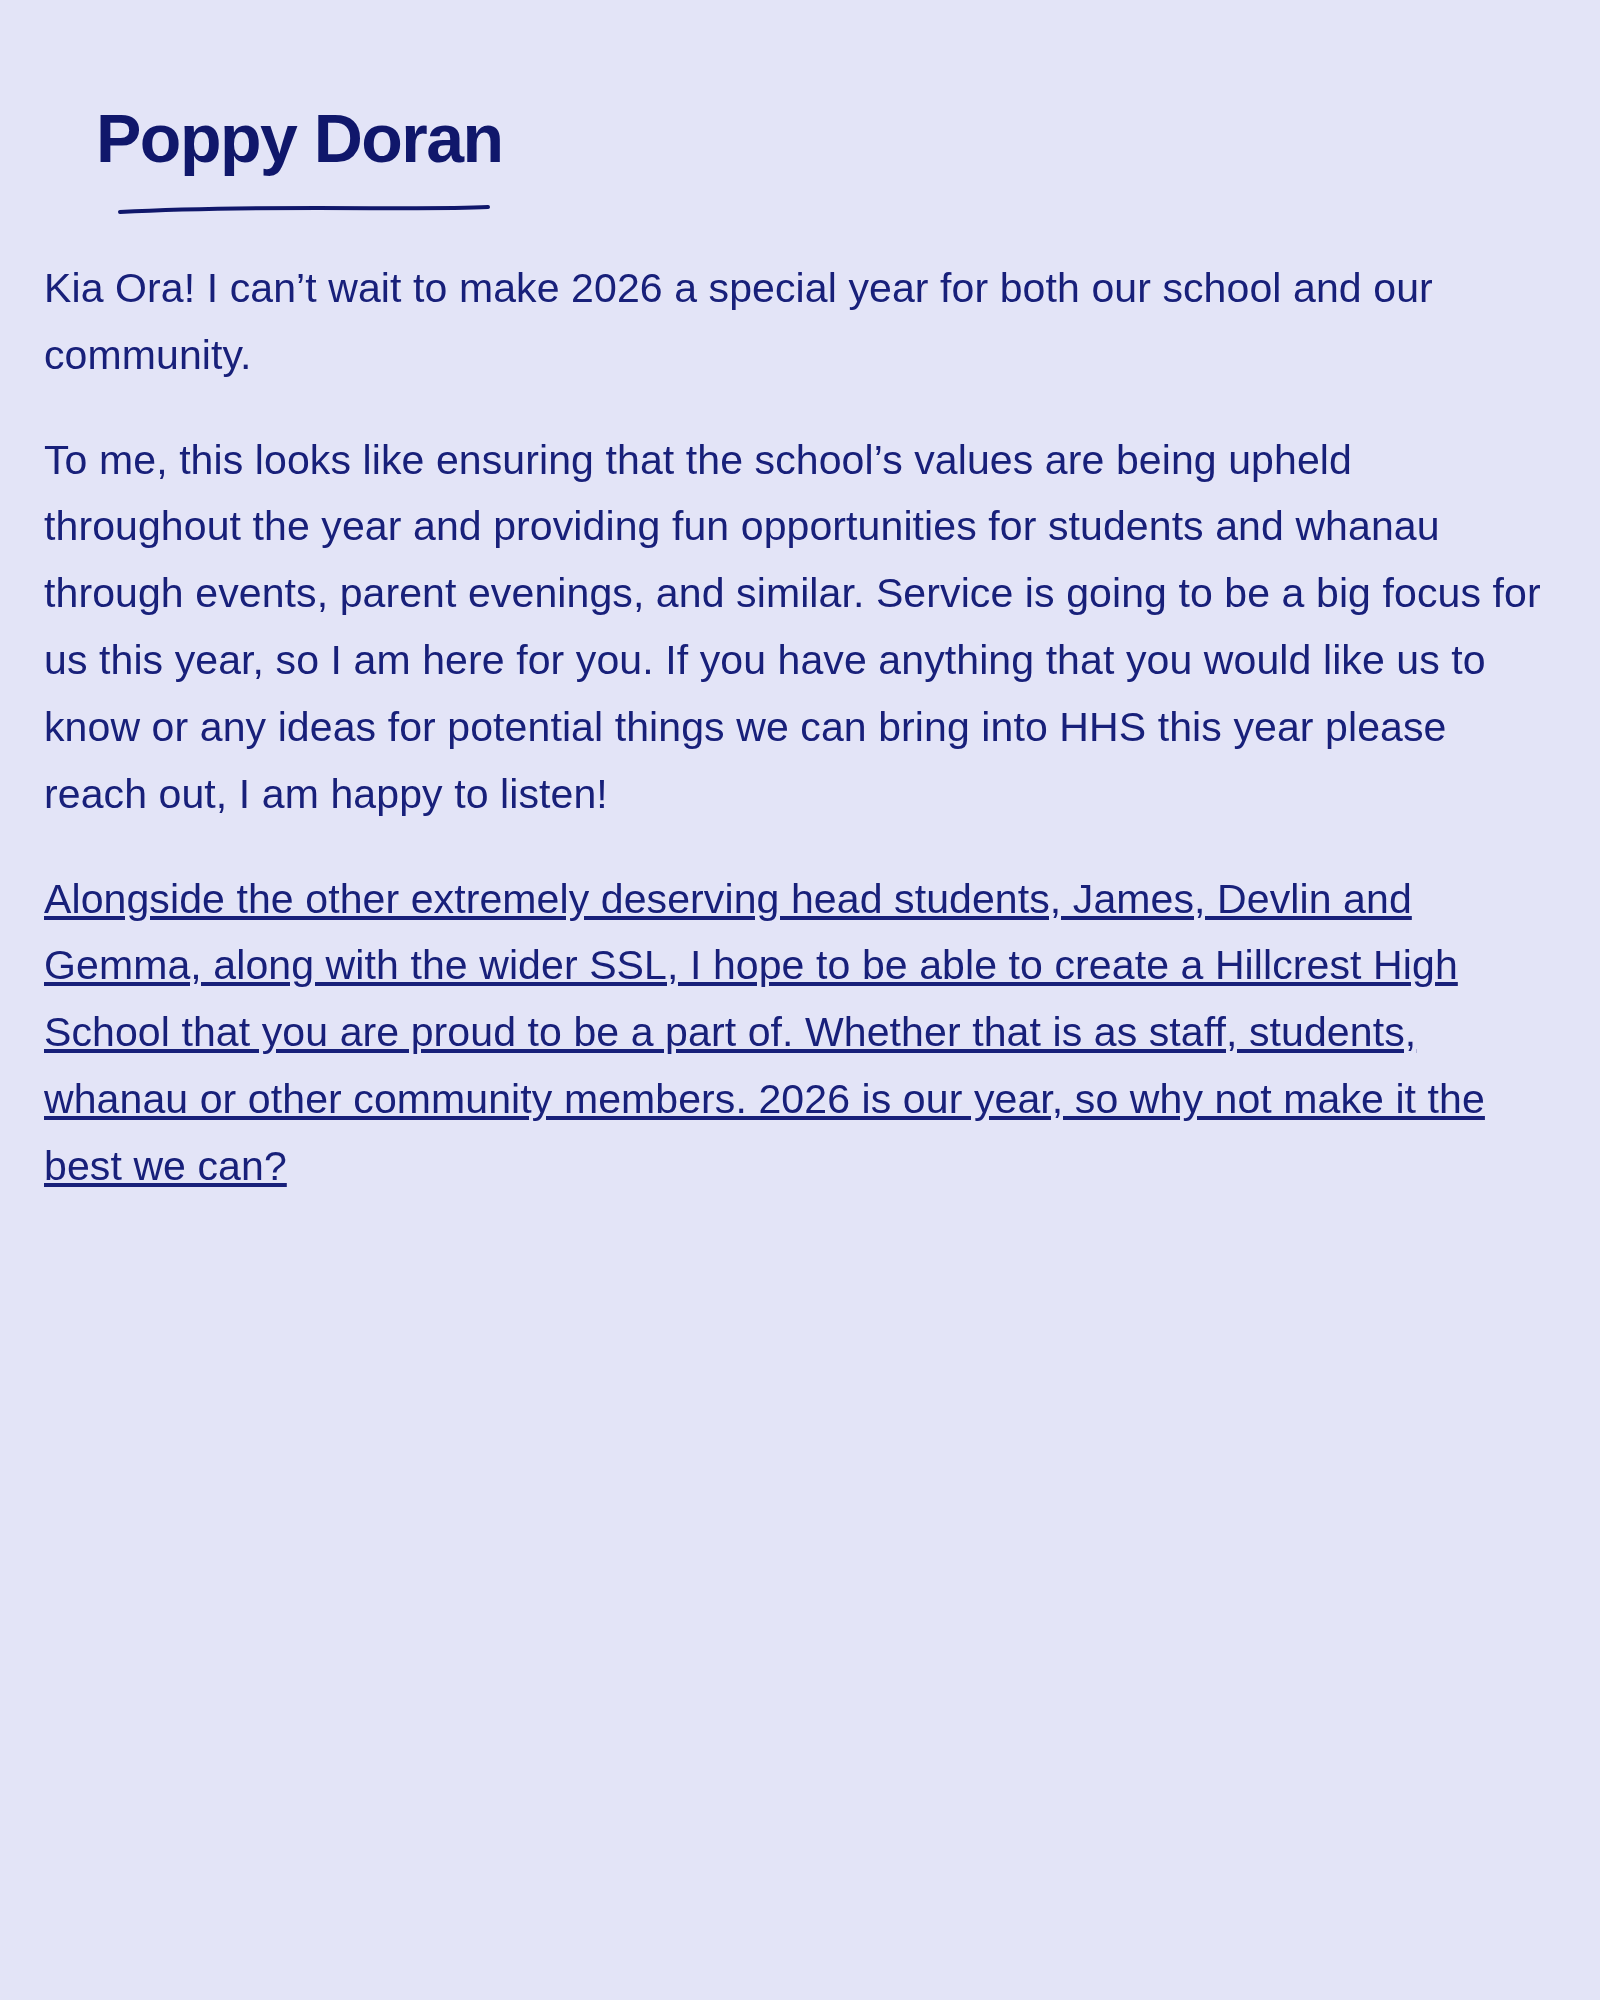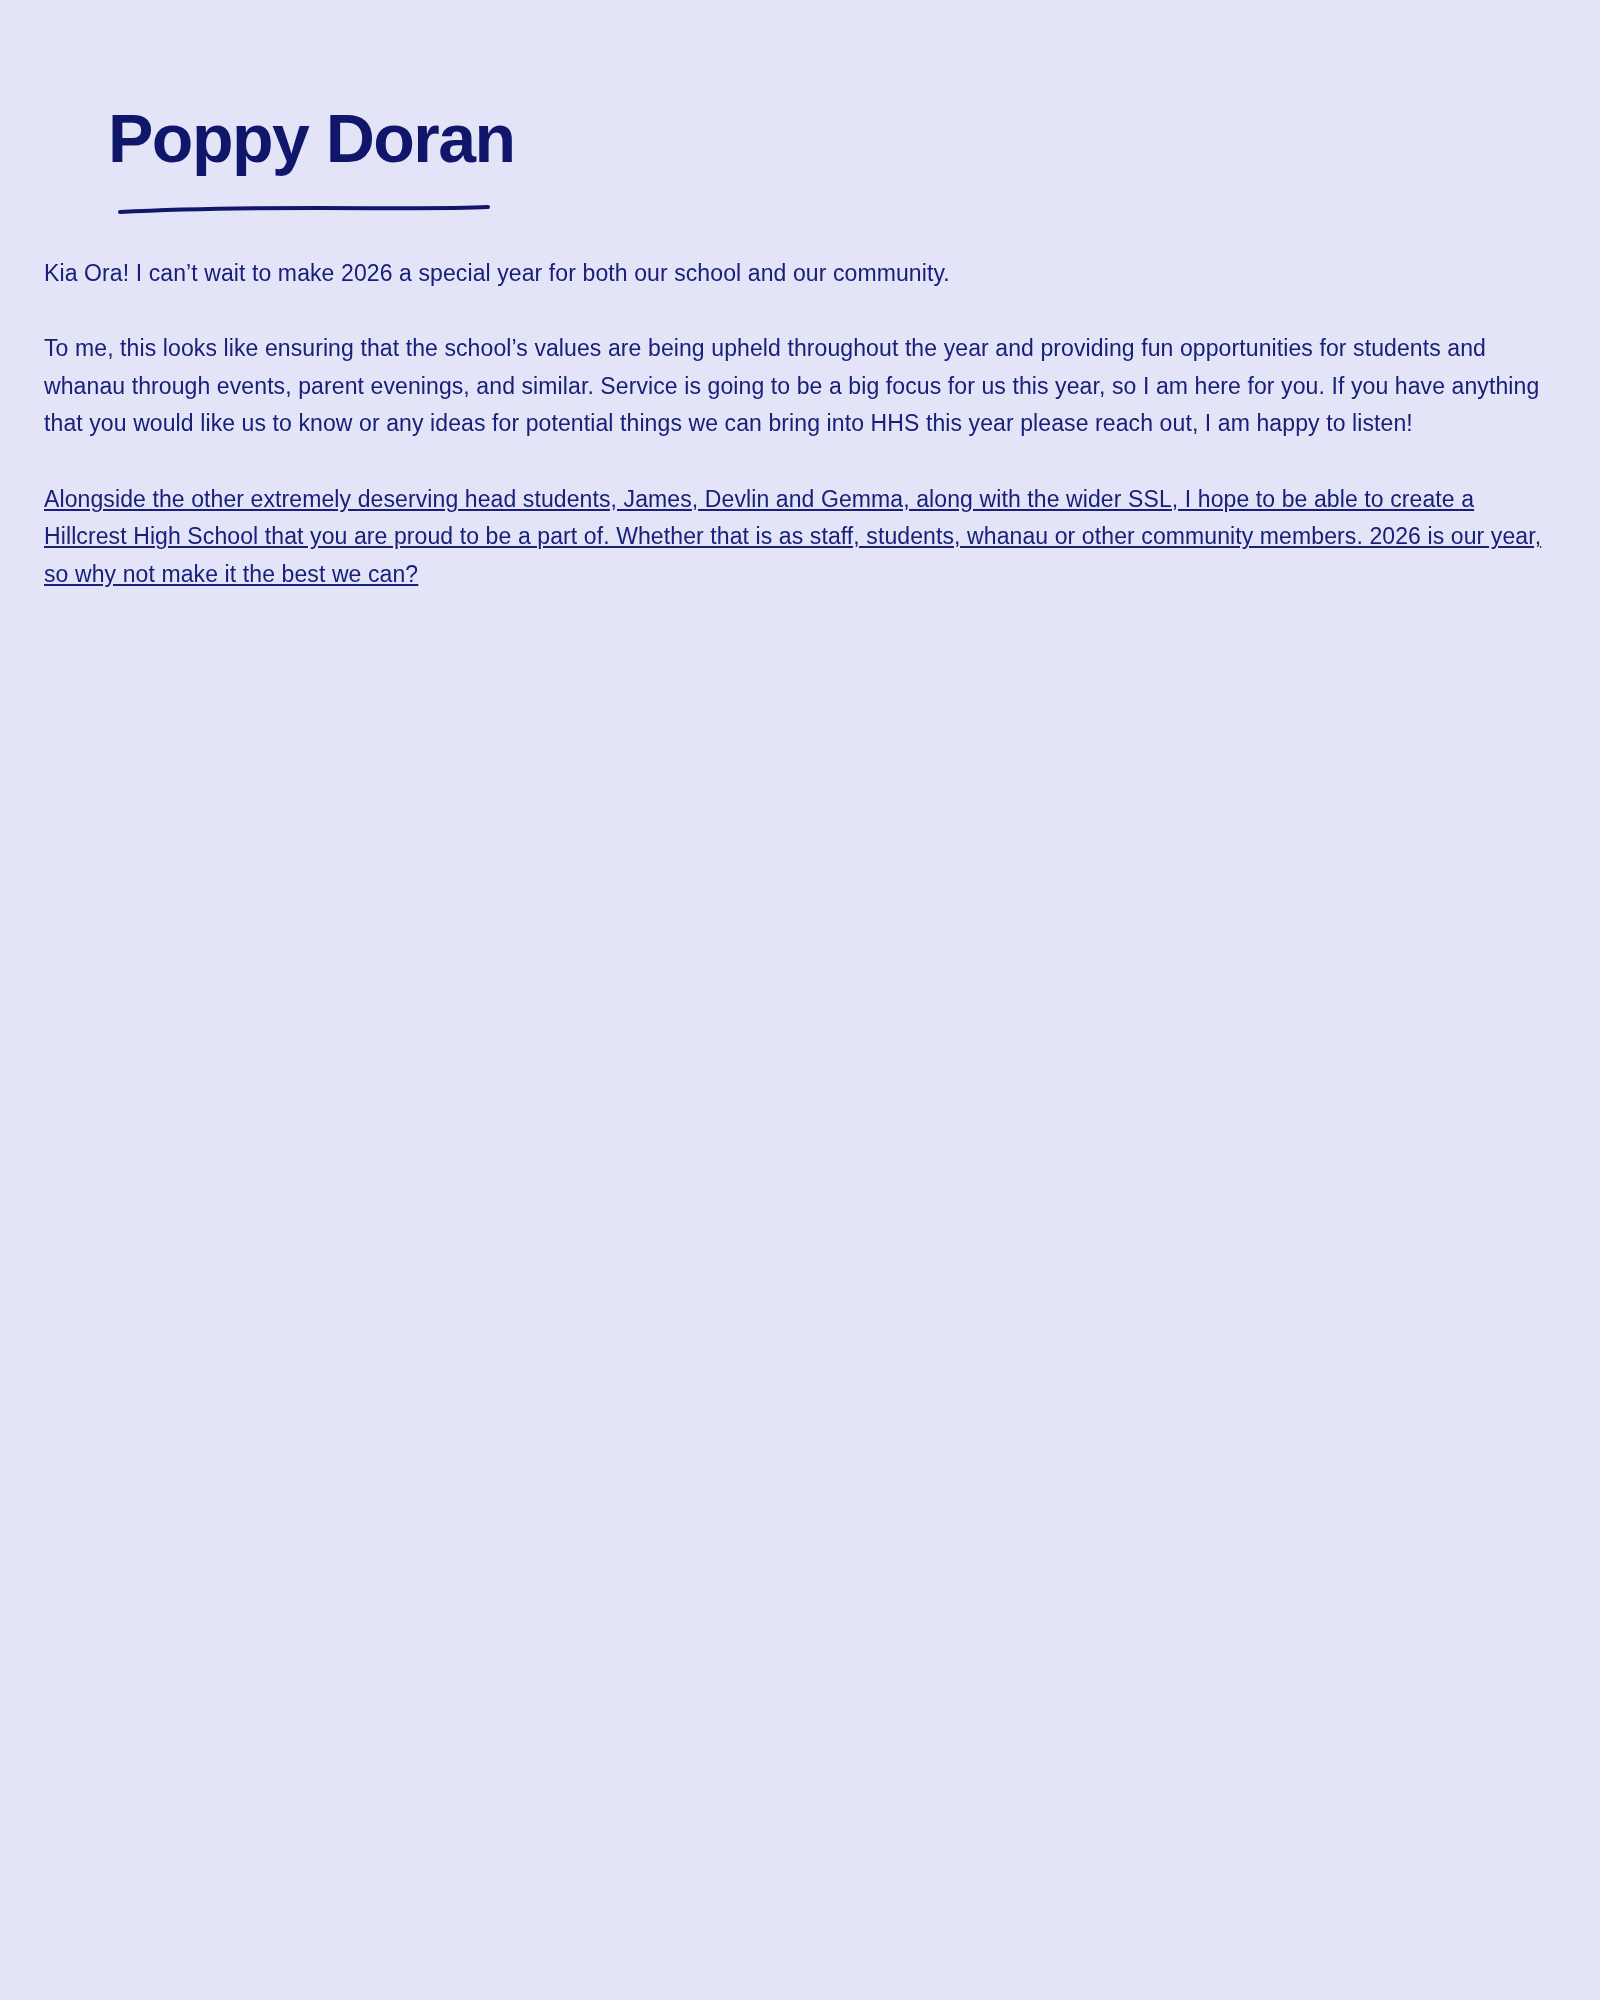--- a/index.html
+++ b/index.html
@@ -16,21 +16,21 @@
   }
   .page {
     width: 1600px;
     height: 2000px;
     box-sizing: border-box;
     padding: 0;
     position: relative;
   }
   .title {
     position: absolute;
-    left: 108px;
+    left: 96px;
     top: 58px;
     font-size: 68px;
     line-height: 1.0;
     font-weight: 800;
     letter-spacing: -1.5px;
     color: #10176b;
     font-family: "Liberation Sans", sans-serif;
   }
   .rule {
     position: absolute;
@@ -40,21 +40,21 @@
     height: 6px;
   }
   .rule svg {
     display: block;
   }
   .body-text {
     position: absolute;
     left: 44px;
     top: 255px;
     width: 1502px;
-    font-size: 23px;
+    font-size: 41px;
     line-height: 1.63;
     color: #18207a;
     letter-spacing: 0.1px;
   }
   .body-text p {
     margin: 0 0 38px 0;
   }
   .body-text p:last-child {
     margin-bottom: 0;
     text-decoration: underline;

